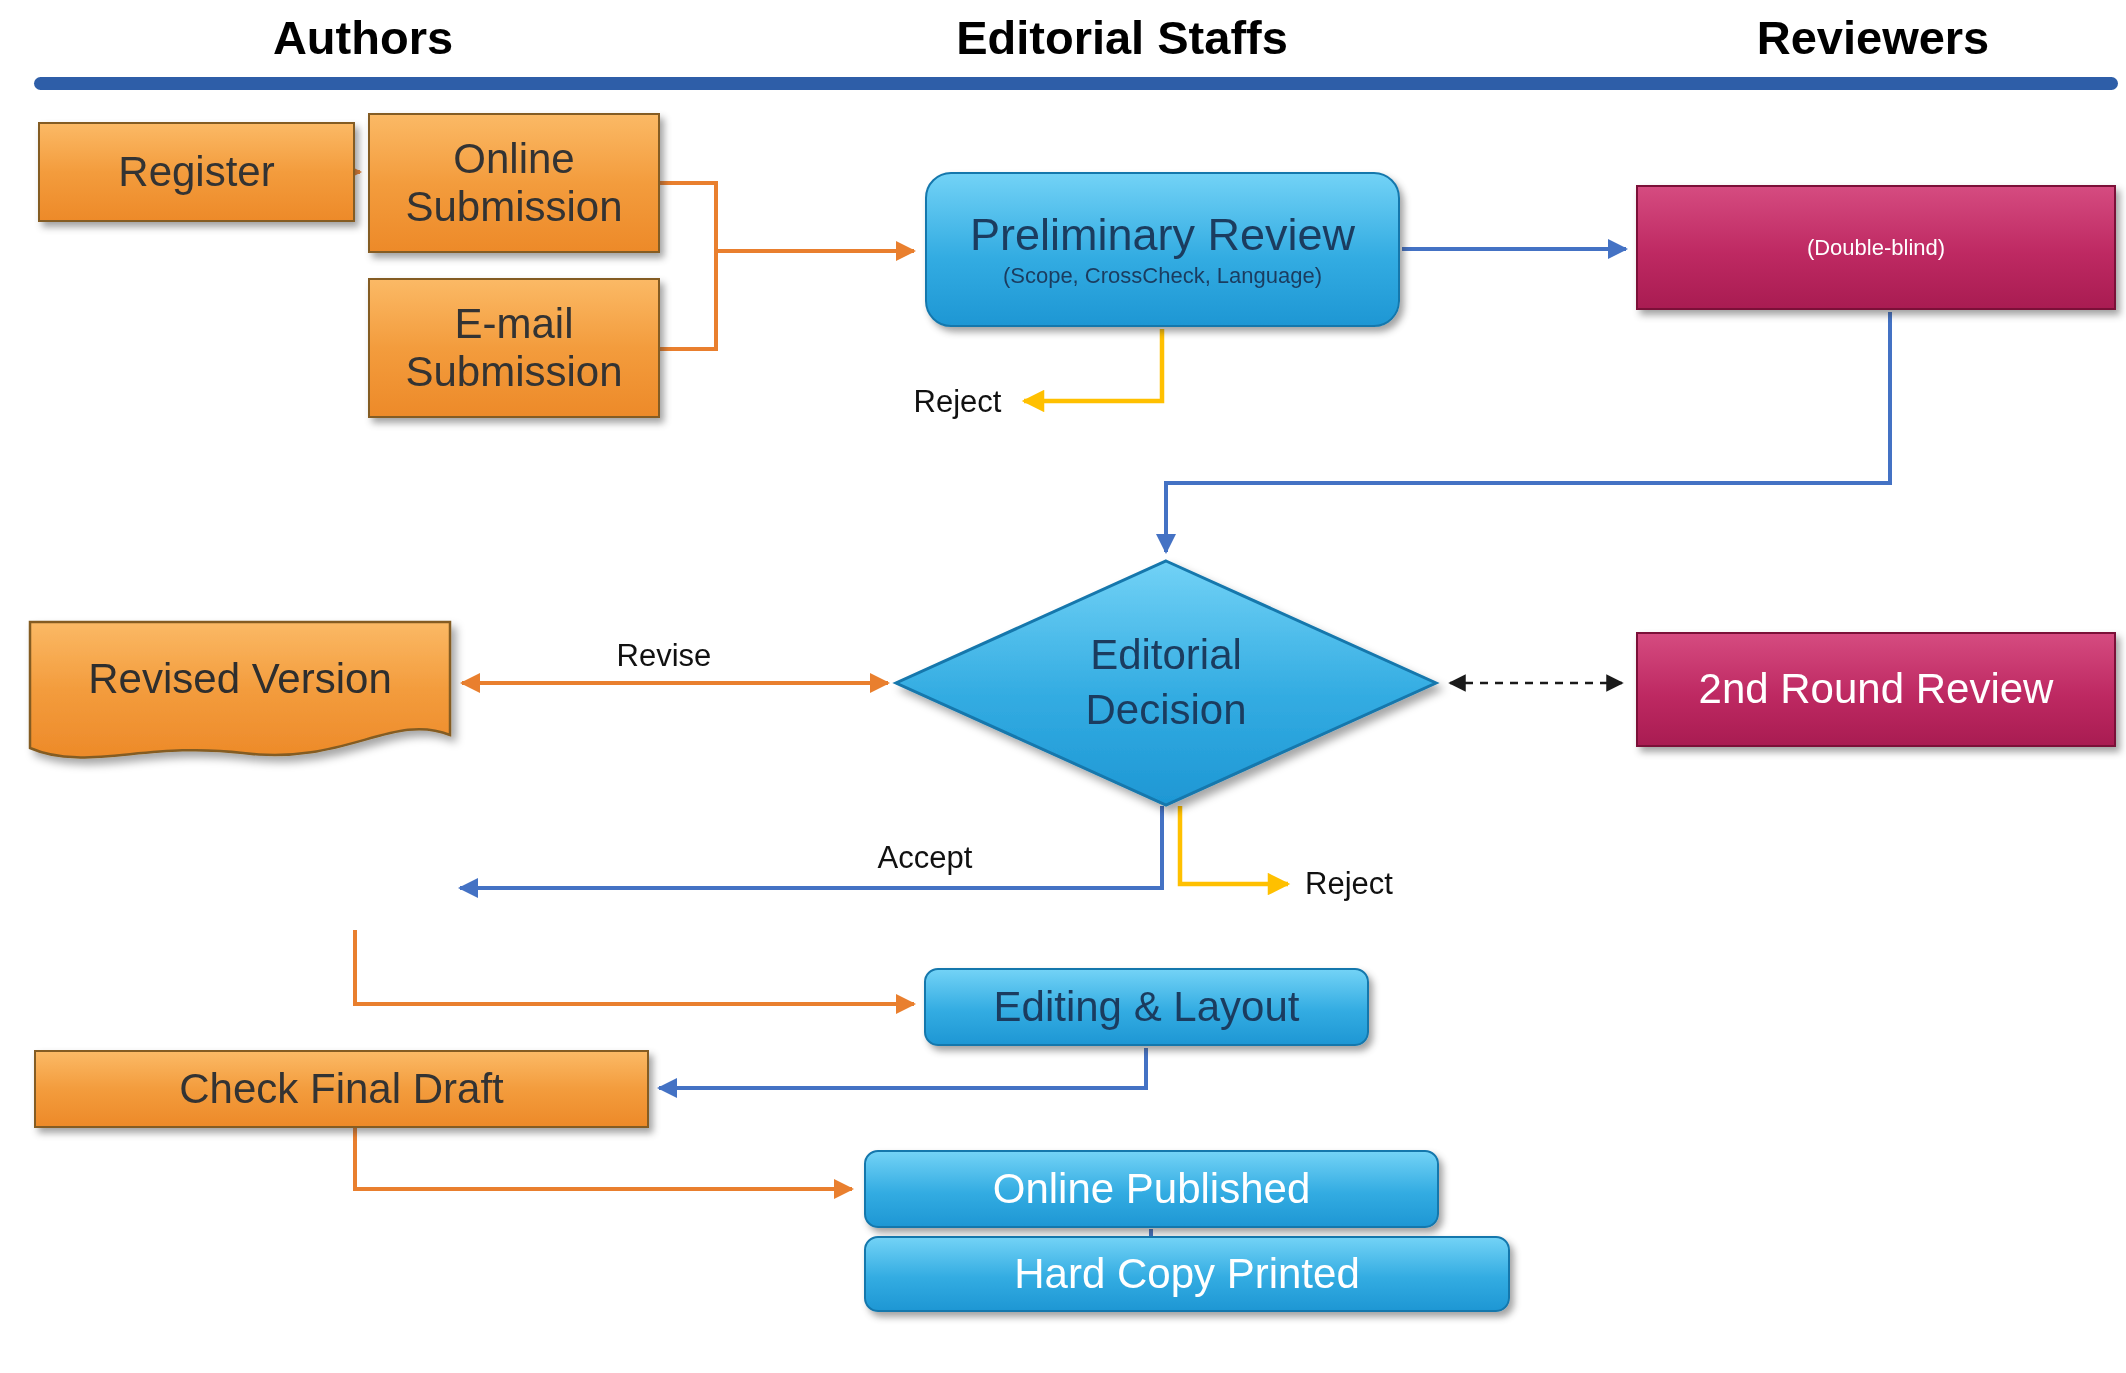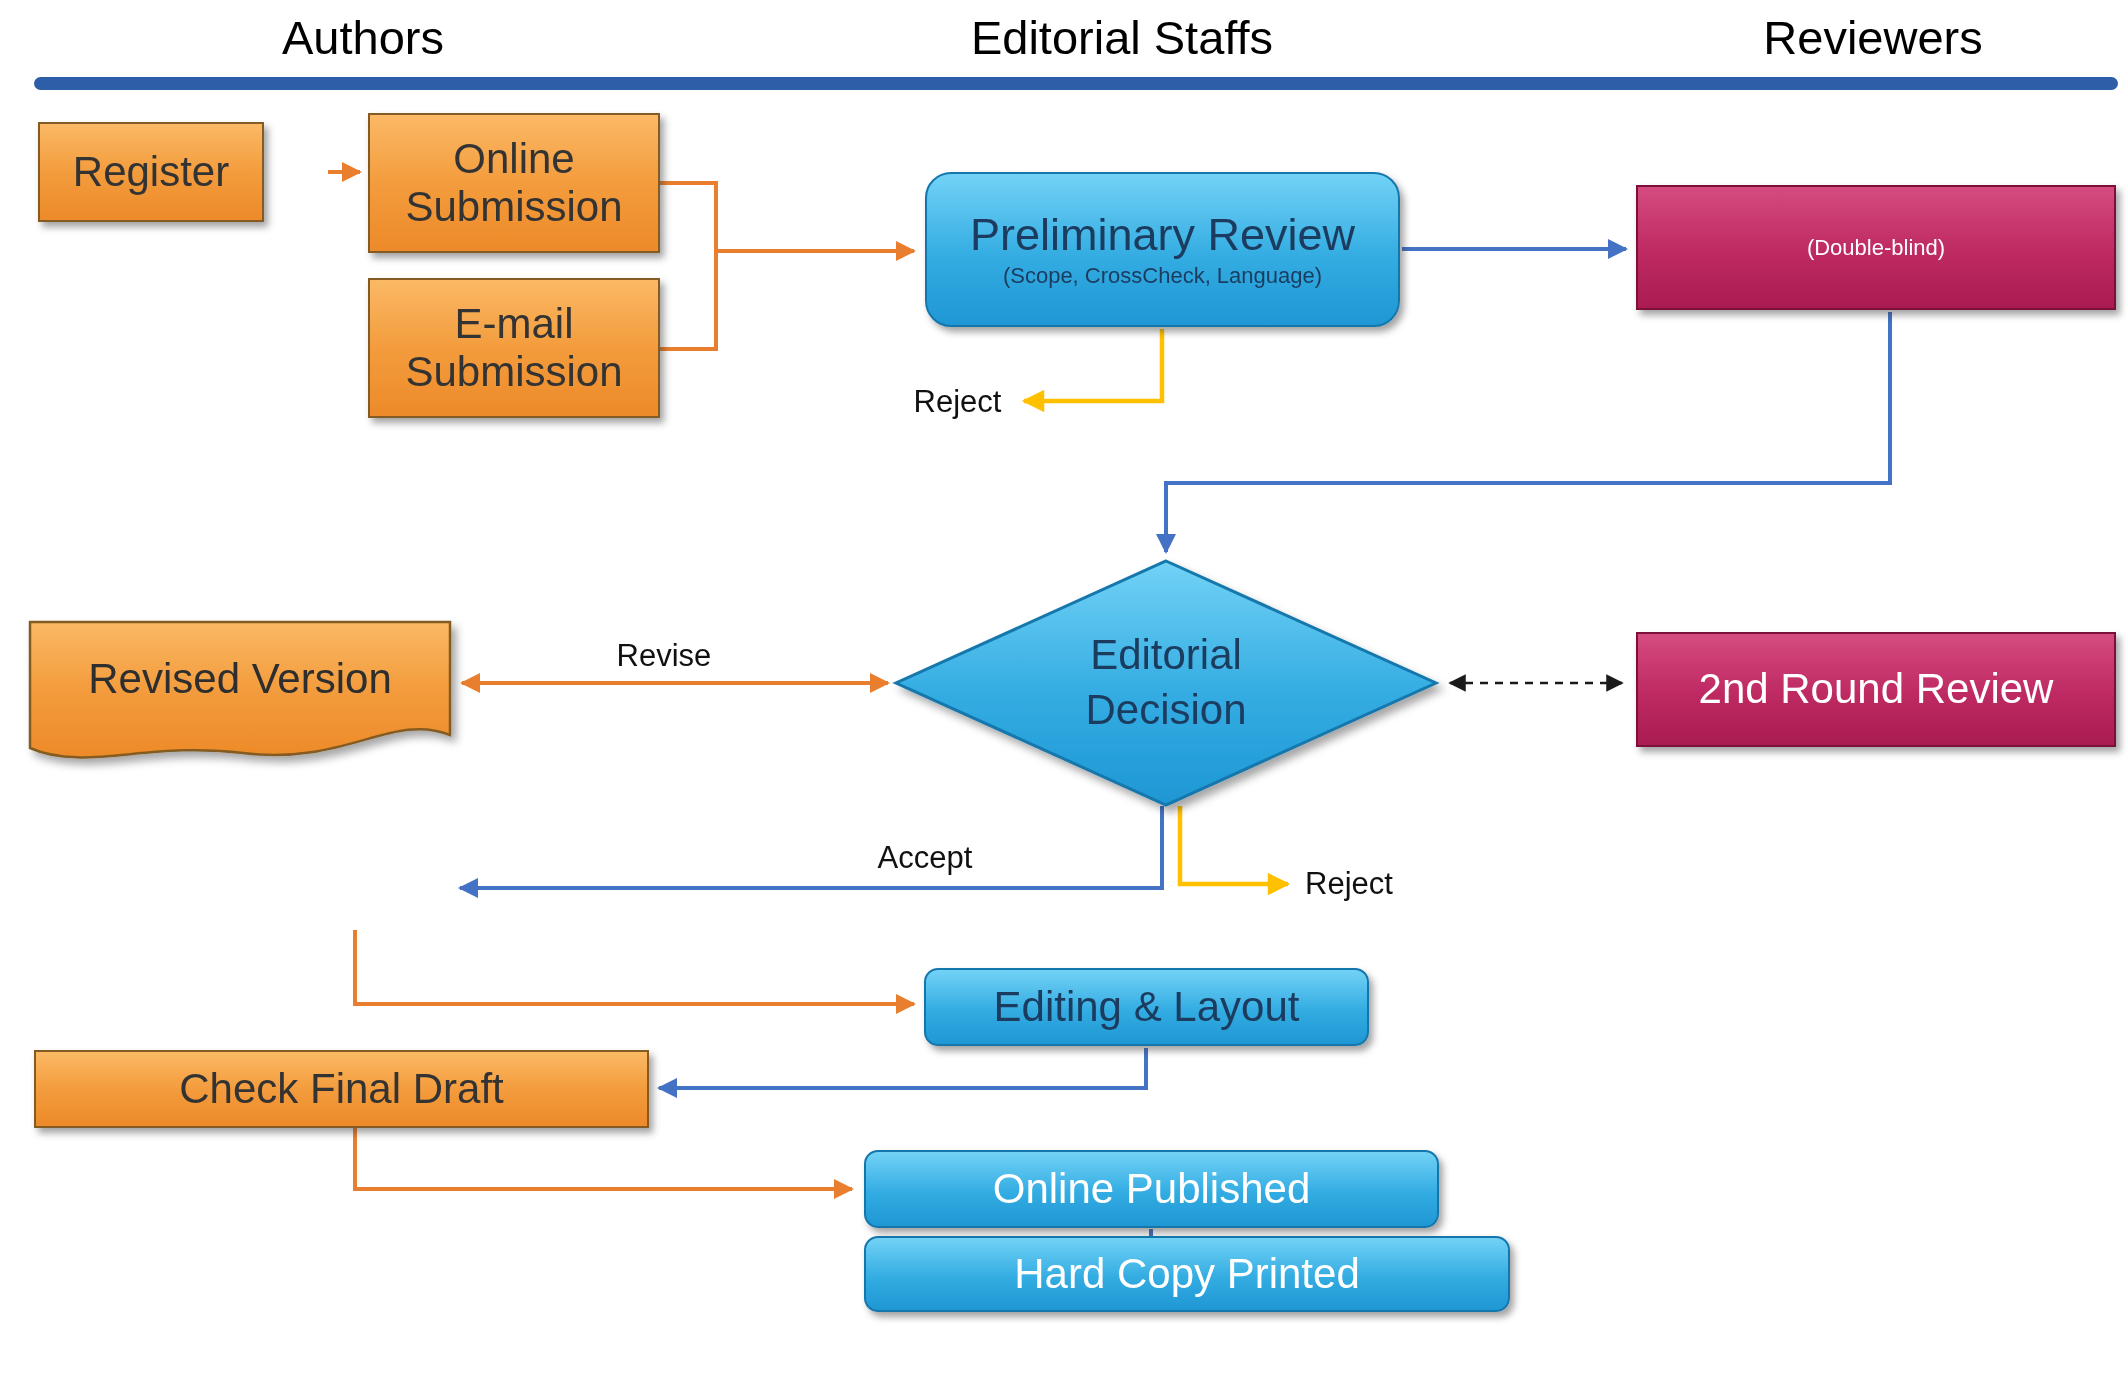--- a/index.html
+++ b/index.html
@@ -9,21 +9,21 @@
     --arrow_yellow:#FFC000;
     --arrow_dashed:#1a1a1a;
   }
   *{box-sizing:border-box;margin:0;padding:0}
   html,body{background:#ffffff}
   body{font-family:"Liberation Sans", sans-serif;}
   #canvas{position:relative;width:2126px;height:1373px;background:#ffffff;overflow:hidden}
   svg#wires{position:absolute;left:0;top:0;z-index:1}
 
   .lane-header{position:absolute;top:8px;height:60px;line-height:60px;
-    font-size:47px;font-weight:normal;color:#000;text-align:center;z-index:2}
+    font-size:47px;font-weight:bold;color:#000;text-align:center;z-index:2}
   .lane-bar{position:absolute;left:34px;top:77px;width:2084px;height:13px;
     background:var(--lane_bar,#2E5EA8);border-radius:7px;z-index:2}
 
   .node{position:absolute;z-index:3;display:flex;flex-direction:column;
     align-items:center;justify-content:center;text-align:center;
     box-shadow:4px 5px 7px rgba(50,50,50,.45)}
   .orange{background:linear-gradient(180deg,#FBB965 0%,#F39C3D 50%,#ED8A29 100%);
     border:2px solid #845C23;color:#333333}
   .blue{background:linear-gradient(180deg,#72D2F6 0%,#33ACE2 55%,#1E97D4 100%);
     border:2px solid #1477AC;border-radius:14px;color:#1B3C5F}
@@ -95,21 +95,21 @@
     <polygon points="1166,561 1436,683 1166,805 896,683" fill="url(#gBlue)" stroke="#1477AC" stroke-width="3" filter="url(#ds)"></polygon>
 
     <path d="M 30 622 L 450 622 L 450 735 C 392 712 345 766 243 753 C 148 741 85 772 30 748 Z" fill="url(#gOrange)" stroke="#845C23" stroke-width="2.5" filter="url(#ds)"></path>
   </svg>
 
   <div class="lane-header" style="left:163px;width:400px">Authors</div>
   <div class="lane-header" style="left:872px;width:500px">Editorial Staffs</div>
   <div class="lane-header" style="left:1673px;width:400px">Reviewers</div>
   <div class="lane-bar"></div>
 
-  <div class="node orange" style="left:38px;top:122px;width:226px;height:100px">
+  <div class="node orange" style="left:38px;top:122px;width:317px;height:100px">
     <span class="lbl">Register</span>
   </div>
 
   <div class="node orange" style="left:368px;top:113px;width:292px;height:140px;padding:0 26px">
     <span class="lbl">Online Submission</span>
   </div>
 
   <div class="node orange" style="left:368px;top:278px;width:292px;height:140px;padding:0 24px">
     <span class="lbl">E-mail Submission</span>
   </div>

